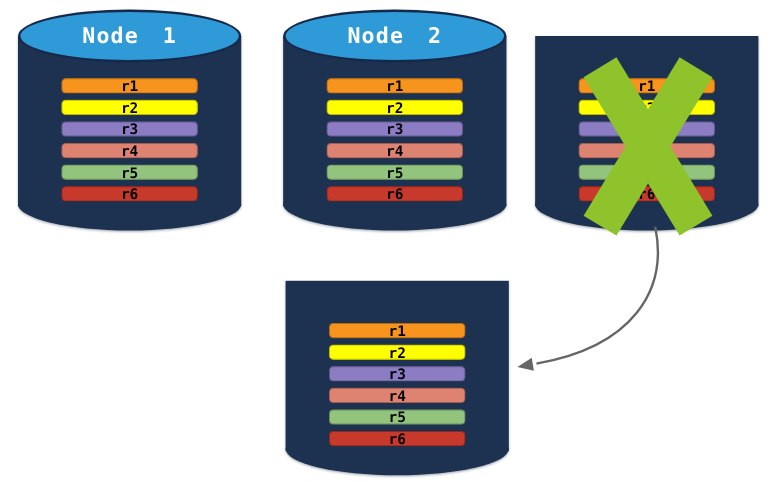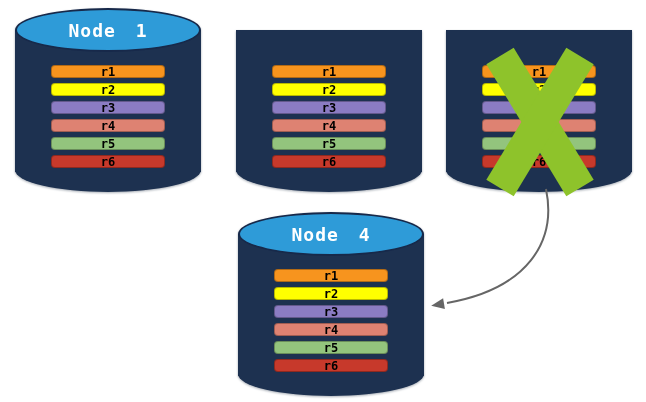--- a/index.html
+++ b/index.html
@@ -81,20 +81,23 @@
         <div class="row" style="background: rgb(139, 124, 195);">r3</div>
         <div class="row" style="background: rgb(222, 130, 114);">r4</div>
         <div class="row" style="background: rgb(147, 196, 125);">r5</div>
         <div class="row" style="background: rgb(199, 57, 43);">r6</div>
       </div>
   </div>
 
   <div class="node n2">
     <div class="cyl-bottom"></div>
     <div class="cyl-mid"></div>
+    <div class="cyl-top">
+      <span class="node-title">Node 2</span>
+    </div>
     <div class="rows">
         <div class="row" style="background: rgb(247, 148, 30);">r1</div>
         <div class="row" style="background: rgb(255, 255, 0);">r2</div>
         <div class="row" style="background: rgb(139, 124, 195);">r3</div>
         <div class="row" style="background: rgb(222, 130, 114);">r4</div>
         <div class="row" style="background: rgb(147, 196, 125);">r5</div>
         <div class="row" style="background: rgb(199, 57, 43);">r6</div>
       </div>
   </div>
 
@@ -107,23 +110,20 @@
         <div class="row" style="background: rgb(139, 124, 195);">r3</div>
         <div class="row" style="background: rgb(222, 130, 114);">r4</div>
         <div class="row" style="background: rgb(147, 196, 125);">r5</div>
         <div class="row" style="background: rgb(199, 57, 43);">r6</div>
       </div>
   </div>
 
   <div class="node n4">
     <div class="cyl-bottom"></div>
     <div class="cyl-mid"></div>
-    <div class="cyl-top">
-      <span class="node-title">Node 4</span>
-    </div>
     <div class="rows">
         <div class="row" style="background: rgb(247, 148, 30);">r1</div>
         <div class="row" style="background: rgb(255, 255, 0);">r2</div>
         <div class="row" style="background: rgb(139, 124, 195);">r3</div>
         <div class="row" style="background: rgb(222, 130, 114);">r4</div>
         <div class="row" style="background: rgb(147, 196, 125);">r5</div>
         <div class="row" style="background: rgb(199, 57, 43);">r6</div>
       </div>
   </div>
 

